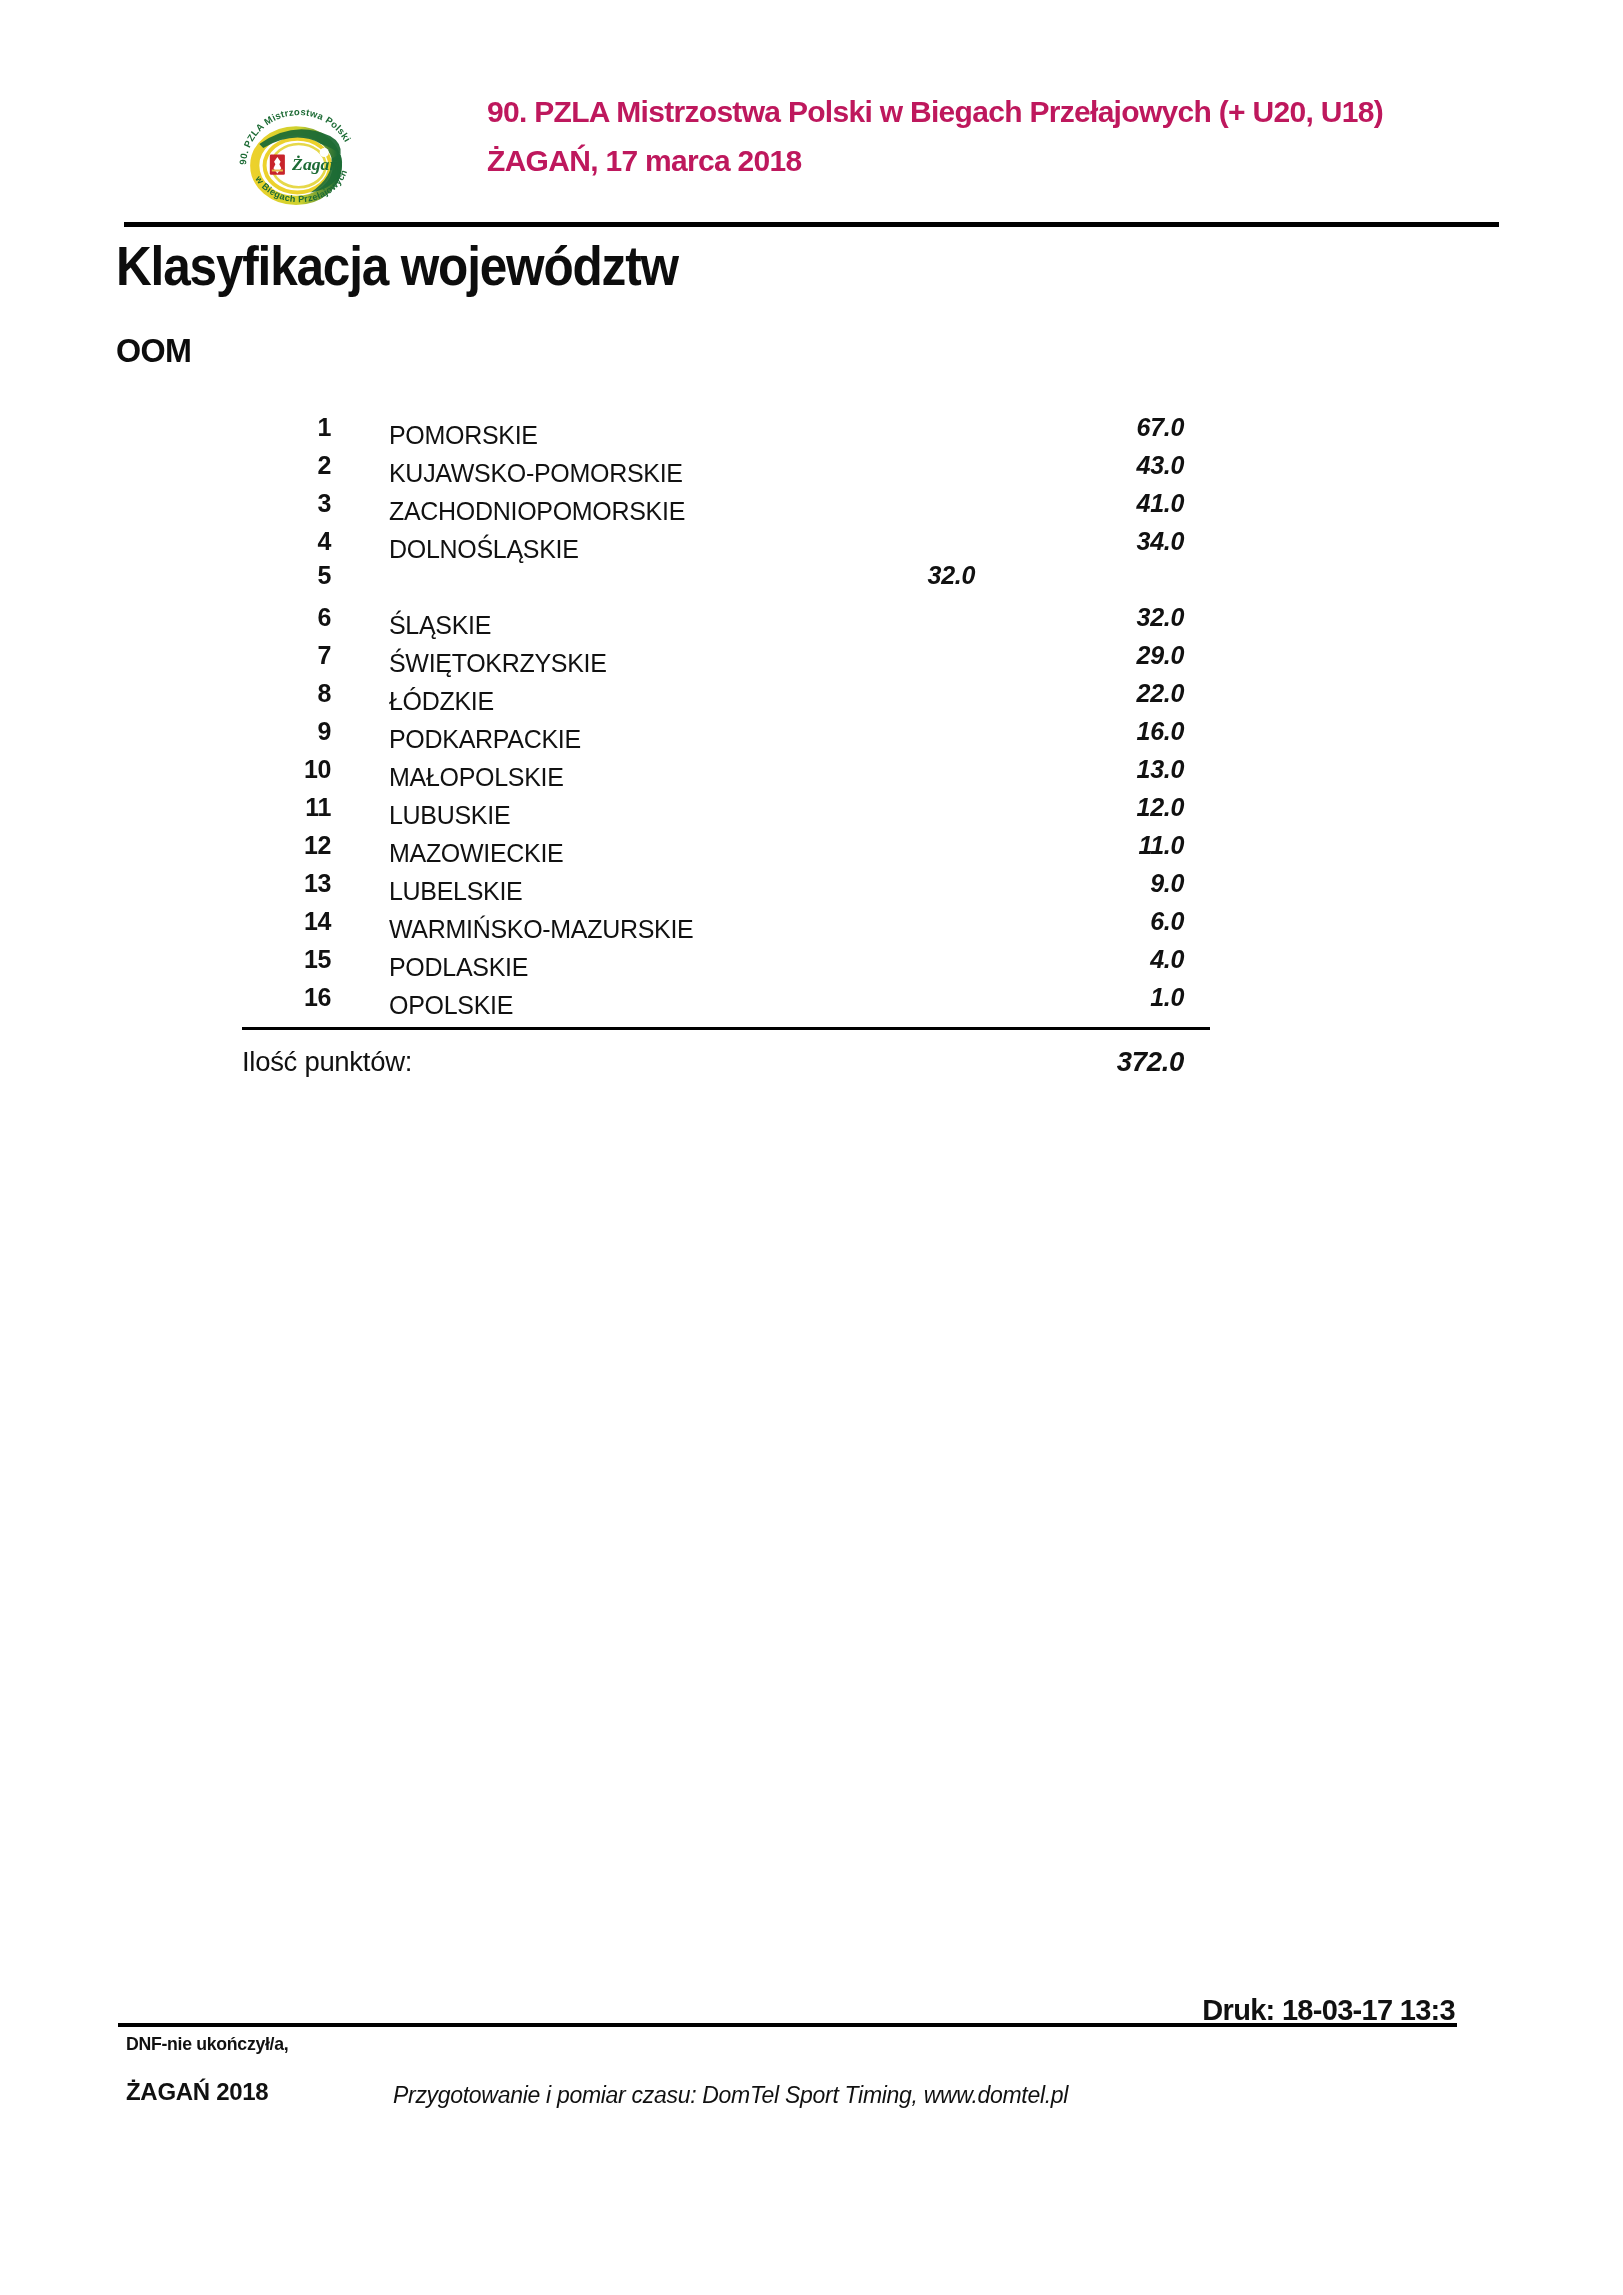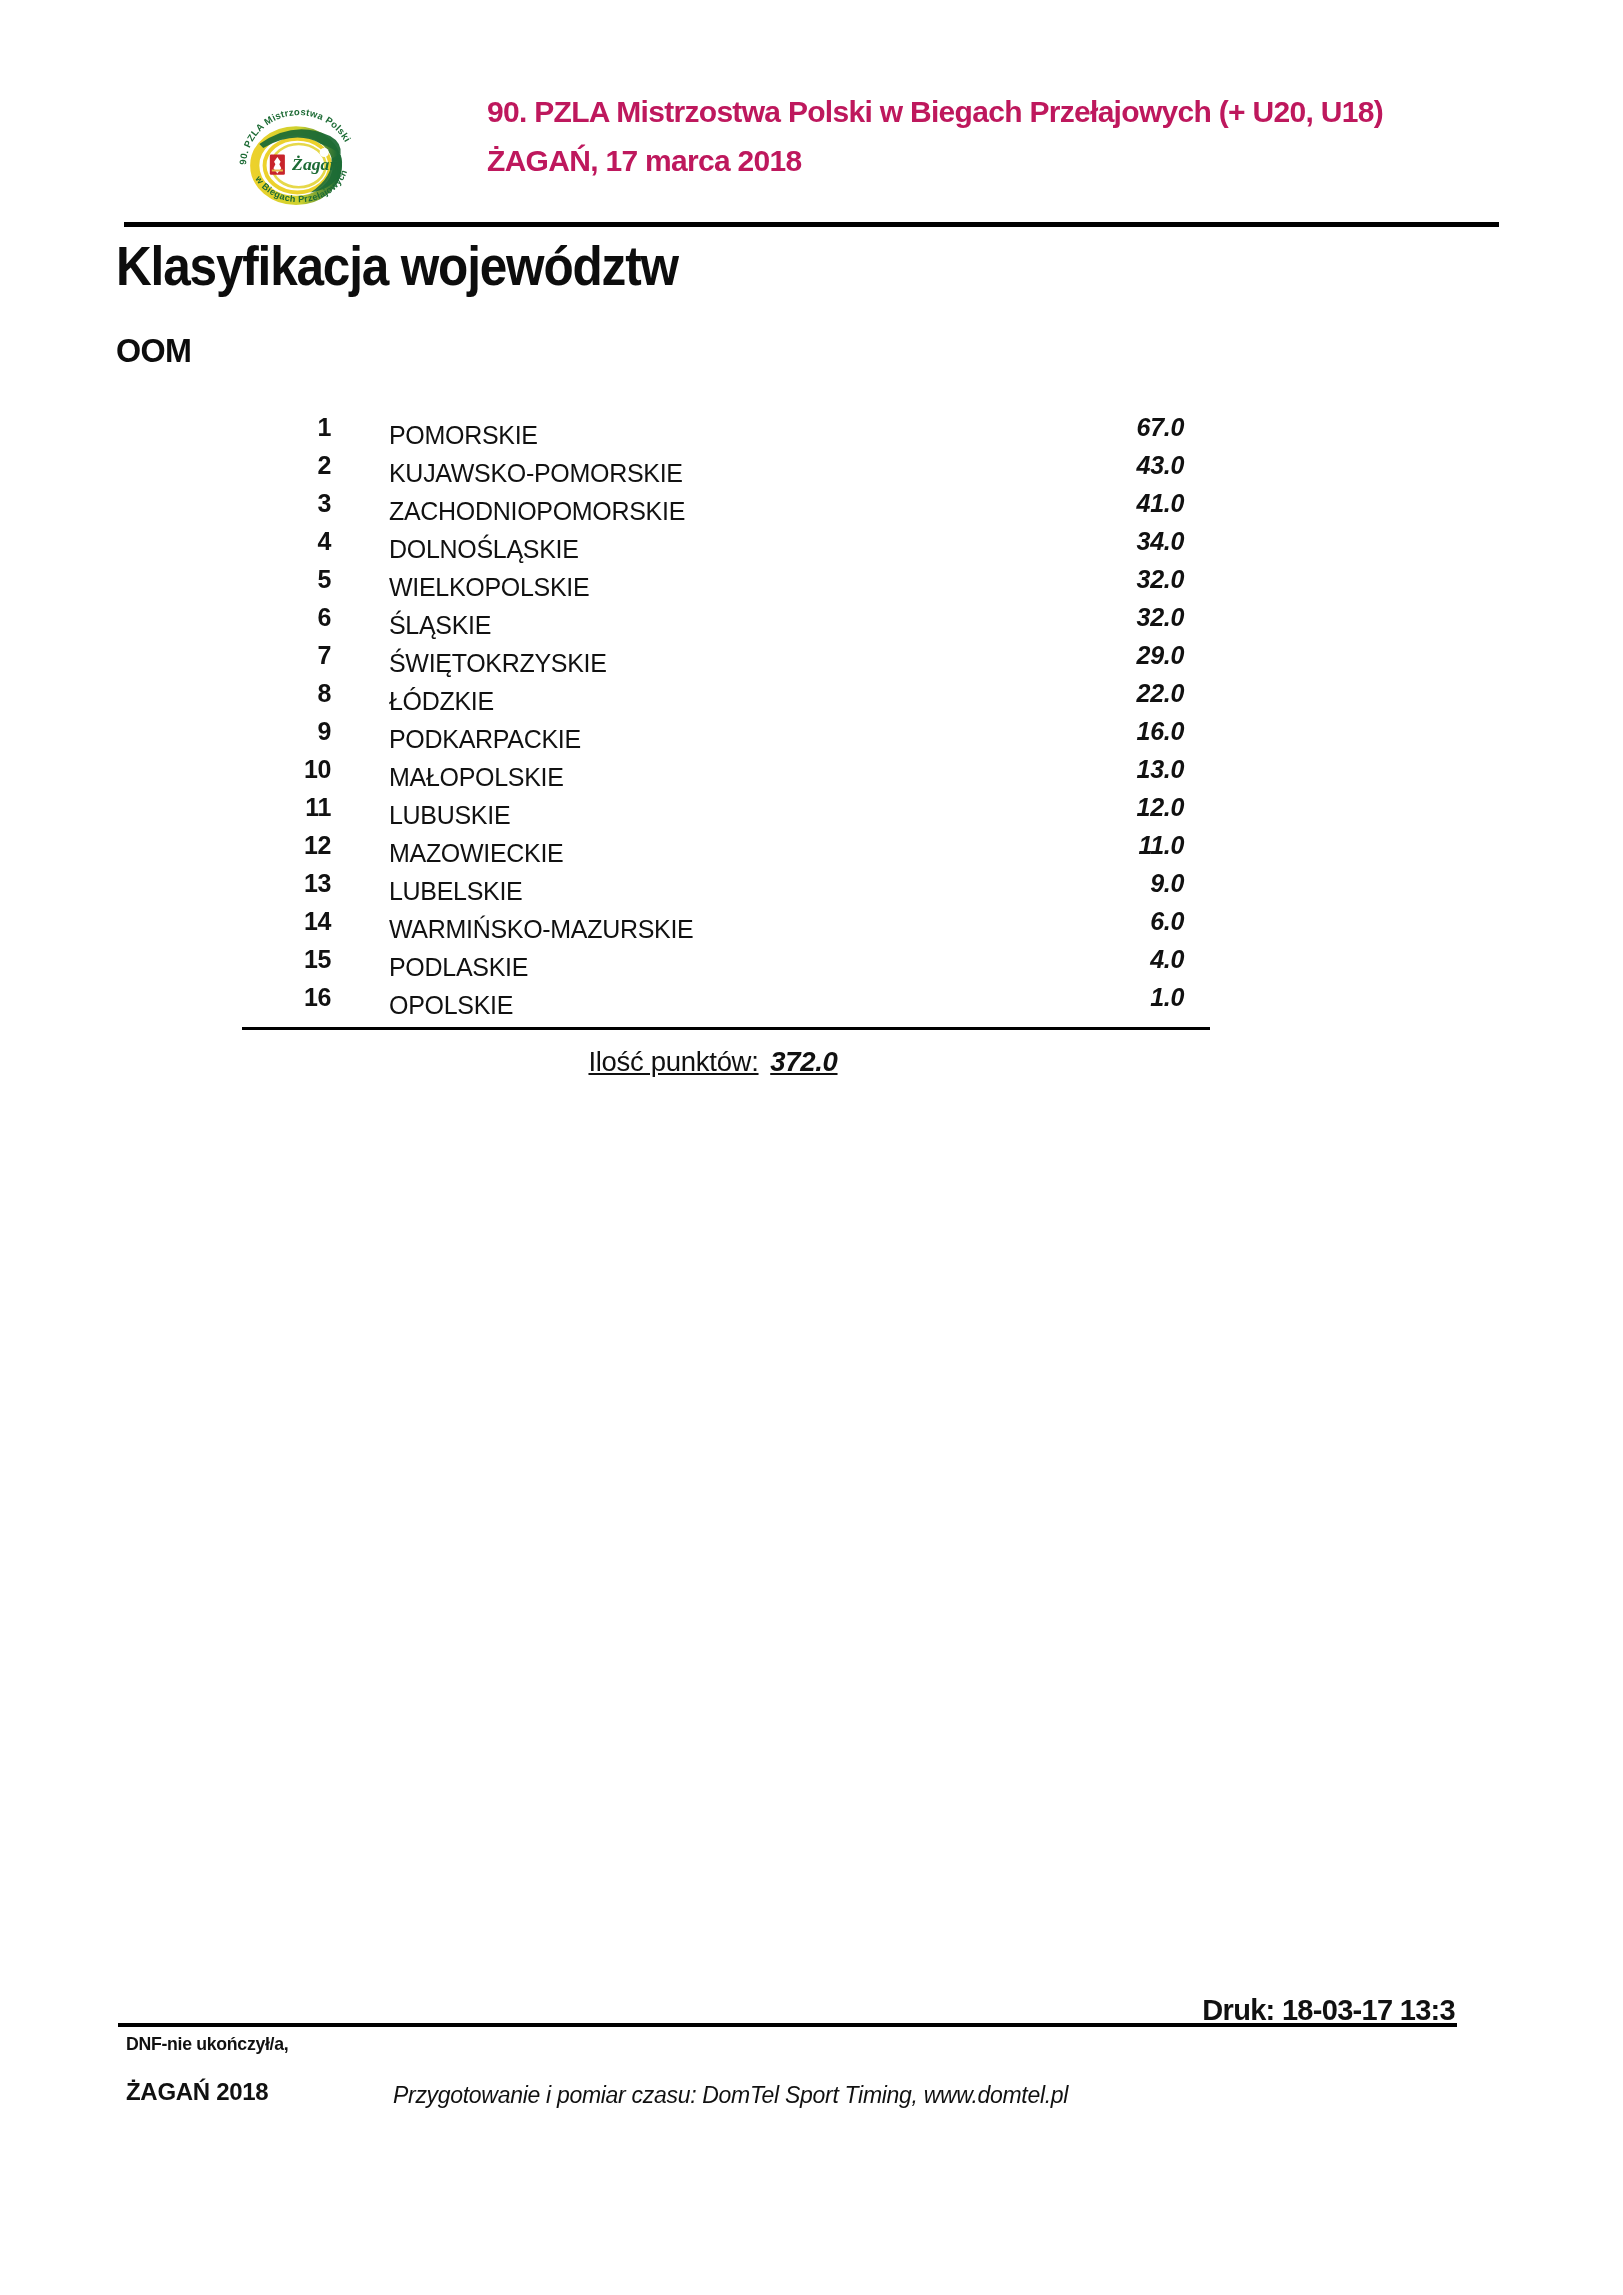--- a/index.html
+++ b/index.html
@@ -52,22 +52,22 @@
   .trow {
     display:grid; grid-template-columns:101px 1fr 209px;
     height:38px; align-items:center;
     font-size:25px; letter-spacing:-0.3px;
   }
   .trow .c-place { text-align:right; font-weight:bold; padding-right:11.8px; }
   .trow .c-name  { padding-left:46px;margin-top:16px; }
   .trow .c-pts   { text-align:right; font-weight:bold; font-style:italic; padding-right:26px; }
   .tfoot-rule { margin-top:14.4px; border-top:3.3px solid #000; }
   .summary {
-    margin-top:15.7px; display:flex; justify-content:center; align-items:baseline;
-    font-size:27.5px; letter-spacing:-0.3px;text-decoration:underline;
+    margin-top:15.7px; display:flex; justify-content:space-between; align-items:baseline;
+    font-size:27.5px; letter-spacing:-0.3px;
   }
   .summary .label { }
   .summary .value {
     font-weight:bold; font-style:italic; min-width:105px; text-align:right;
     padding-right:26px;
   }
 
   
   .footer-rule {
     position:absolute; left:118px; top:2023px; width:1339px; height:3.9px; background:#000;
@@ -160,21 +160,20 @@
   </div>
 
   <div class="trow">
     <div class="c-place">4</div>
     <div class="c-name">DOLNOŚLĄSKIE</div>
     <div class="c-pts">34.0</div>
   </div>
 
   <div class="trow">
     <div class="c-place">5</div>
-    <div class="c-name">WIELKOPOLSKIE</div>
     <div class="c-pts">32.0</div>
   </div>
 
   <div class="trow">
     <div class="c-place">6</div>
     <div class="c-name">ŚLĄSKIE</div>
     <div class="c-pts">32.0</div>
   </div>
 
   <div class="trow">

